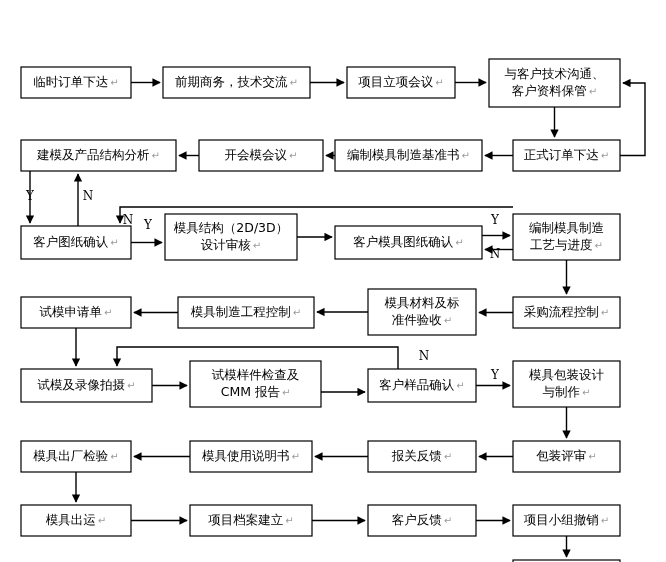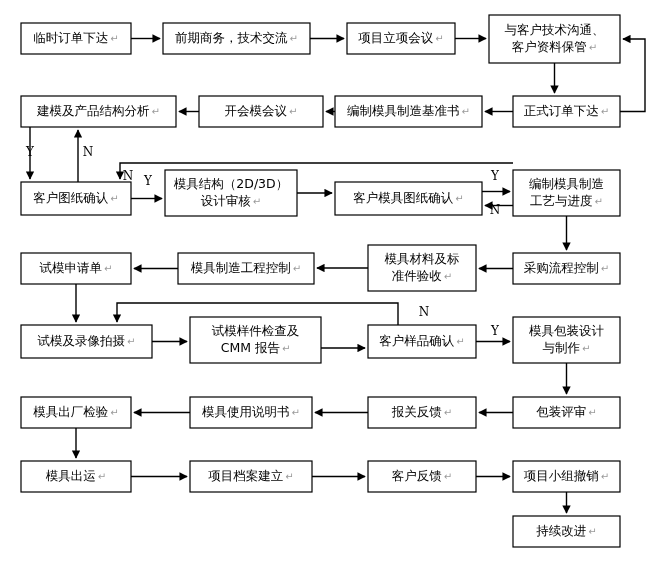--- a/index.html
+++ b/index.html
@@ -10,20 +10,21 @@
   body {
     width: 666px;
     height: 562px;
     overflow: hidden;
     font-family: "DejaVu Sans", "Liberation Sans", sans-serif;
   }
   #chart-root {
     position: relative;
     width: 666px;
     height: 420px;
+    margin-top: 44px;
   }
   svg#flow {
     position: absolute;
     top: 0;
     left: 0;
     width: 666px;
     height: 562px;
   }
   .node-rect {
     fill: #ffffff;

